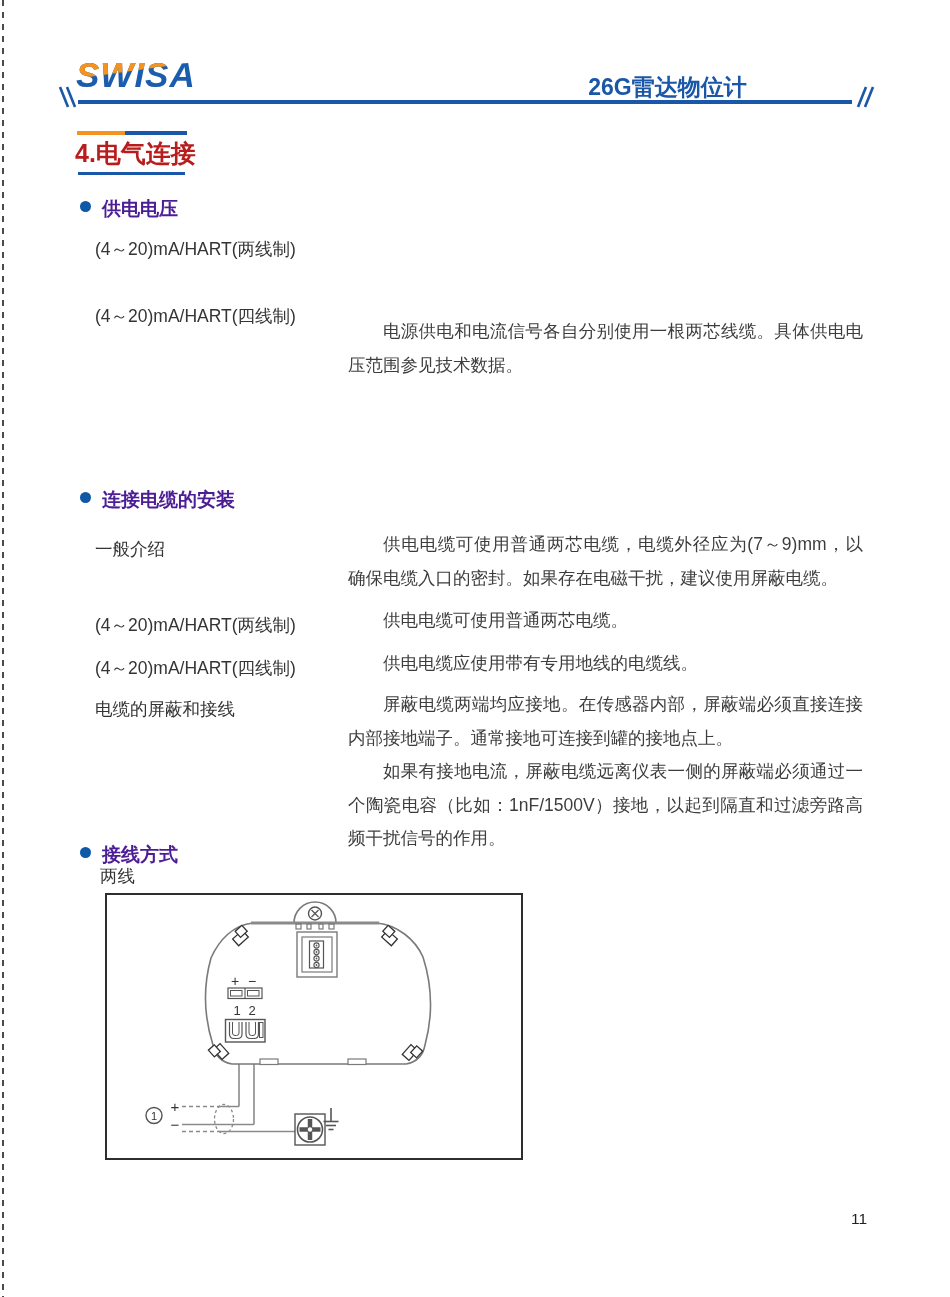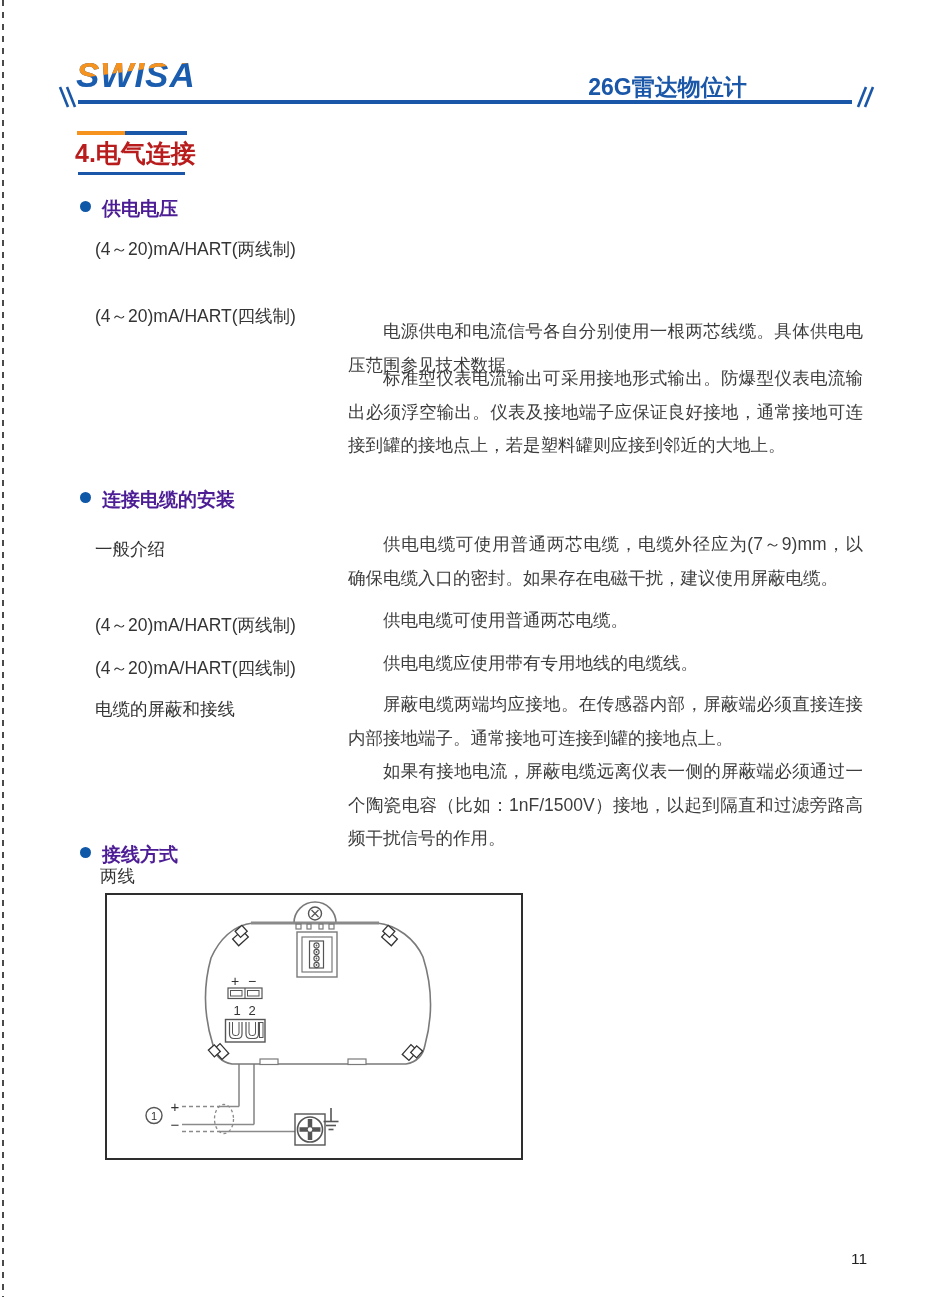--- a/index.html
+++ b/index.html
@@ -31,21 +31,21 @@
   
   .col-label{position:absolute;left:95px;font-size:17.5px;color:#343434;white-space:nowrap;}
   .col-text{position:absolute;left:348px;width:515px;font-size:17.5px;line-height:33.5px;
         text-align:justify;color:#3d3d3d;}
   .col-text p{margin:0;text-indent:2em;}
   .subfig-label{position:absolute;left:100px;top:864px;font-size:17.5px;color:#343434;}
   
   .figure-box{position:absolute;left:105px;top:893px;width:418px;height:267px;
         border:2px solid #2e2e2e;box-sizing:border-box;background:#fff;}
   .fig-caption{position:absolute;left:575px;top:999px;font-size:18.5px;color:#3d3d3d;line-height:36px;}
-  .page-num{position:absolute;left:851px;top:1210px;font-size:15.5px;color:#222;margin-top:40px;}
+  .page-num{position:absolute;left:851px;top:1210px;font-size:15.5px;color:#222;}
   svg text{font-family:"Liberation Sans", sans-serif;}
 </style>
 </head>
 <body>
 
 <div class="page">
   <div class="perforation"></div>
 
   <div class="logo">
     <span class="base">SWISA</span>
@@ -73,23 +73,20 @@
     <span class="bullet-dot"></span>
     <span class="bullet-label">供电电压</span>
   </div>
   <div class="col-label" style="top:237px;">(4～20)mA/HART(两线制)</div>
 
   <div class="col-label" style="top:304px;">(4～20)mA/HART(四线制)</div>
   <div class="col-text" style="top:295px;margin-top:20px;">
       <p>电源供电和电流信号各自分别使用一根两芯线缆。具体供电电压范围参见技术数据。</p>
     </div>
 
-  <div class="col-text" style="top:362px;">
-      <p>标准型仪表电流输出可采用接地形式输出。防爆型仪表电流输出必须浮空输出。仪表及接地端子应保证良好接地，通常接地可连接到罐的接地点上，若是塑料罐则应接到邻近的大地上。</p>
-    </div>
 
   <div class="bullet-row" style="top:487px;">
     <span class="bullet-dot"></span>
     <span class="bullet-label">连接电缆的安装</span>
   </div>
   <div class="col-label" style="top:537px;text-align:right;">一般介绍</div>
   <div class="col-text" style="top:528px;">
       <p>供电电缆可使用普通两芯电缆，电缆外径应为(7～9)mm，以确保电缆入口的密封。如果存在电磁干扰，建议使用屏蔽电缆。</p>
     </div>
 

